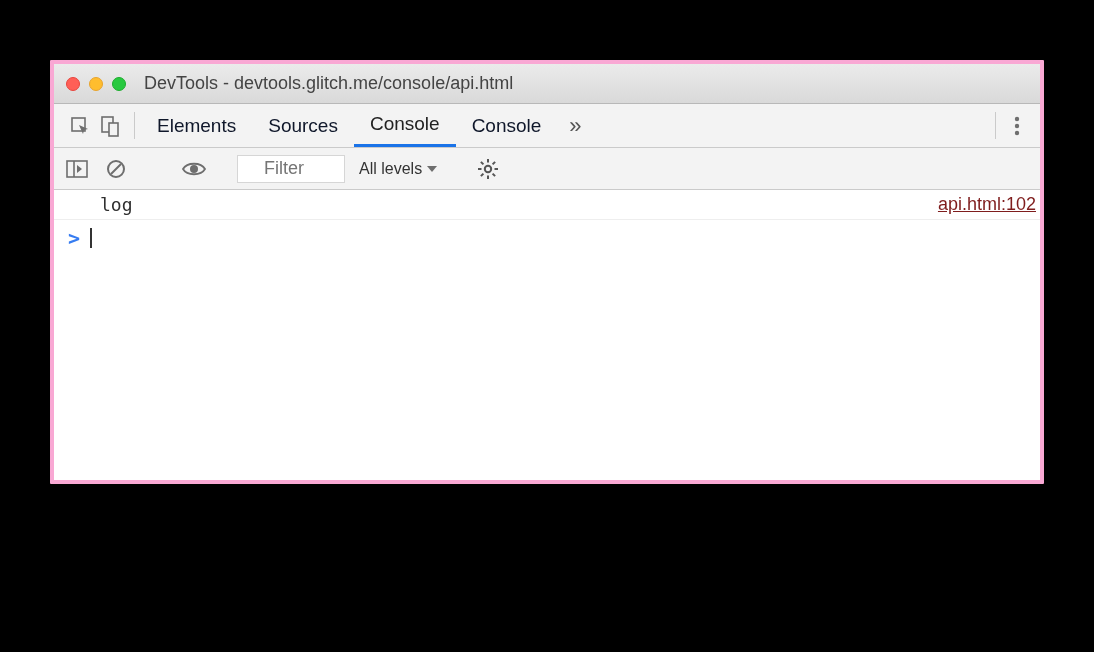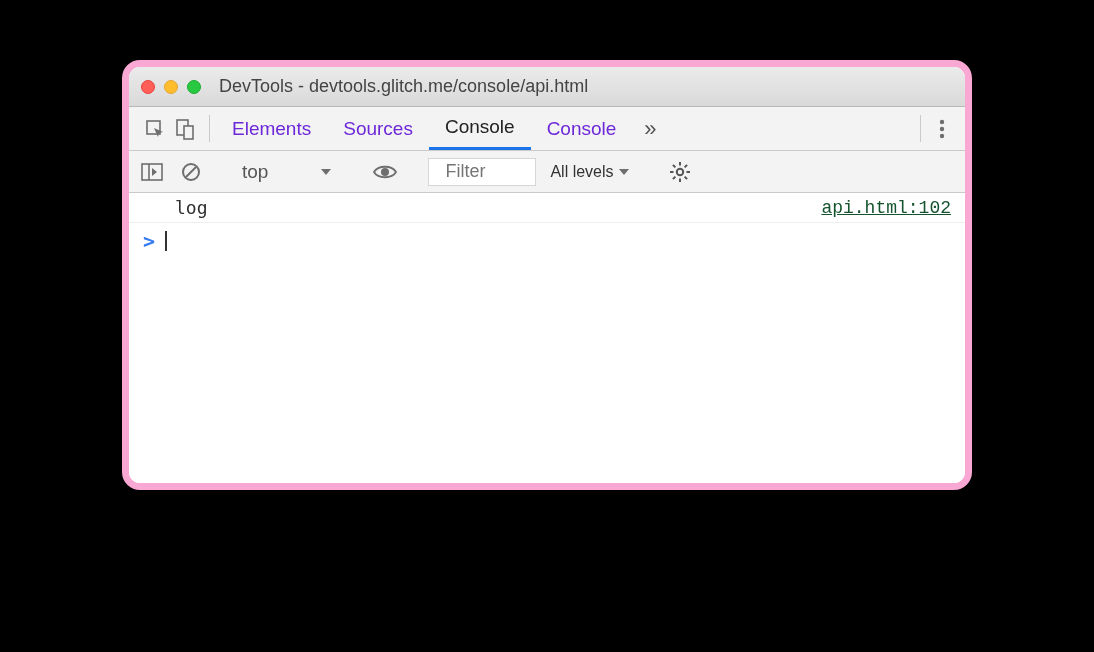--- a/index.html
+++ b/index.html
@@ -7,26 +7,26 @@
     background: #000;
     width: 1094px;
     height: 652px;
     font-family: -apple-system, "Helvetica Neue", Arial, sans-serif;
     display: flex;
     align-items: flex-start;
     justify-content: center;
     padding-top: 60px;
   }
   .window {
-    width: 850px;
+    width: 994px;
     background: #fff;
-    border-radius: 18px;
+    border-radius: 1px;
     box-shadow: 0 20px 60px rgba(0,0,0,0.5);
     overflow: hidden;
-    border: 7px solid #f9a8d4;
+    border: 4px solid #f9a8d4;
   }
   .titlebar {
     height: 40px;
     background: linear-gradient(#ebebeb, #d9d9d9);
     border-bottom: 1px solid #b8b8b8;
     display: flex;
     align-items: center;
     padding: 0 12px;
   }
   .traffic { display: flex; gap: 9px; margin-right: 18px; }
@@ -46,21 +46,21 @@
   }
   .leftctrls { display: flex; align-items: center; gap: 10px; padding: 0 8px; }
   .icon { color: #6e6e6e; display: inline-flex; align-items: center; justify-content: center; }
   .vdiv { width: 1px; background: #cacaca; margin: 8px 6px; }
   .tabs { display: flex; align-items: center; }
   .tab {
     padding: 0 16px;
     display: flex;
     align-items: center;
     font-size: 19px;
-    color: #6d28d9;
+    color: #0f172a;
     height: 100%;
     cursor: pointer;
   }
   .tab.active {
     color: #222;
     border-bottom: 3px solid #1a73e8;
   }
   .more { padding: 0 12px; display: flex; align-items: center; font-size: 22px; color: #555; cursor: pointer; }
   .spacer { flex: 1; }
   .kebab { padding: 0 12px; display: flex; align-items: center; cursor: pointer; }
@@ -81,51 +81,51 @@
     padding: 2px 10px;
     font-size: 19px;
     color: #555;
     cursor: pointer;
     gap: 52px;
   }
   .filter-input {
     border: 1px solid #d6d6d6;
     height: 28px;
     width: 108px;
-    padding: 2px 16px;
+    padding: 2px 26px;
     font-size: 18px;
     color: #c2410c;
     background: #fff;
   }
   .levels {
     display: flex;
     align-items: center;
     font-size: 16px;
     color: #333;
     gap: 4px;
     padding: 0 8px;
     cursor: pointer;
   }
 
   .console-body { background: #fff; min-height: 290px; }
   .log-row {
     display: flex;
     align-items: center;
     justify-content: space-between;
-    padding: 4px 14px 4px 46px;
+    padding: 4px 4px 4px 46px;
     border-bottom: 1px solid #eee;
     font-family: Menlo, Consolas, monospace;
     font-size: 18px;
     color: #303030;
     text-align: right;
   }
   .log-src {
-    font-family: Liberation Mono, monospace;
-    font-size: 18px;
-    color: #14532d;
+    font-family: Liberation Sans, sans-serif;
+    font-size: 18px;
+    color: #7f1d1d;
     text-decoration: underline;
     cursor: pointer;
     margin-left: 32px;
   }
   .prompt-row {
     display: flex;
     align-items: center;
     padding: 6px 14px;
     gap: 10px;
     font-family: Menlo, Consolas, monospace;
@@ -195,28 +195,20 @@
           <path d="M11 5 L16 9 L11 13 Z" fill="#6e6e6e"></path>
         </svg>
     </div>
     <div class="btn">
       <svg width="20" height="20" viewBox="0 0 20 20">
           <circle cx="10" cy="10" r="8" fill="none" stroke="#6e6e6e" stroke-width="2"></circle>
           <line x1="5" y1="15" x2="15" y2="5" stroke="#6e6e6e" stroke-width="2"></line>
         </svg>
     </div>
     <div class="vdiv"></div>
-    <div class="context">
-      <span>top</span>
-      <span>
-        <svg width="12" height="8" viewBox="0 0 12 8">
-            <path d="M1 1 L6 7 L11 1 Z" fill="#6e6e6e"></path>
-          </svg>
-      </span>
-    </div>
     <div class="vdiv"></div>
     <div class="btn">
       <svg width="24" height="16" viewBox="0 0 24 16">
           <path d="M1 8 C5 1 19 1 23 8 C19 15 5 15 1 8 Z" fill="none" stroke="#6e6e6e" stroke-width="1.8"></path>
           <circle cx="12" cy="8" r="4" fill="#6e6e6e"></circle>
         </svg>
     </div>
     <div class="vdiv"></div>
     <input class="filter-input" placeholder="Filter" style="">
     <div class="levels">

